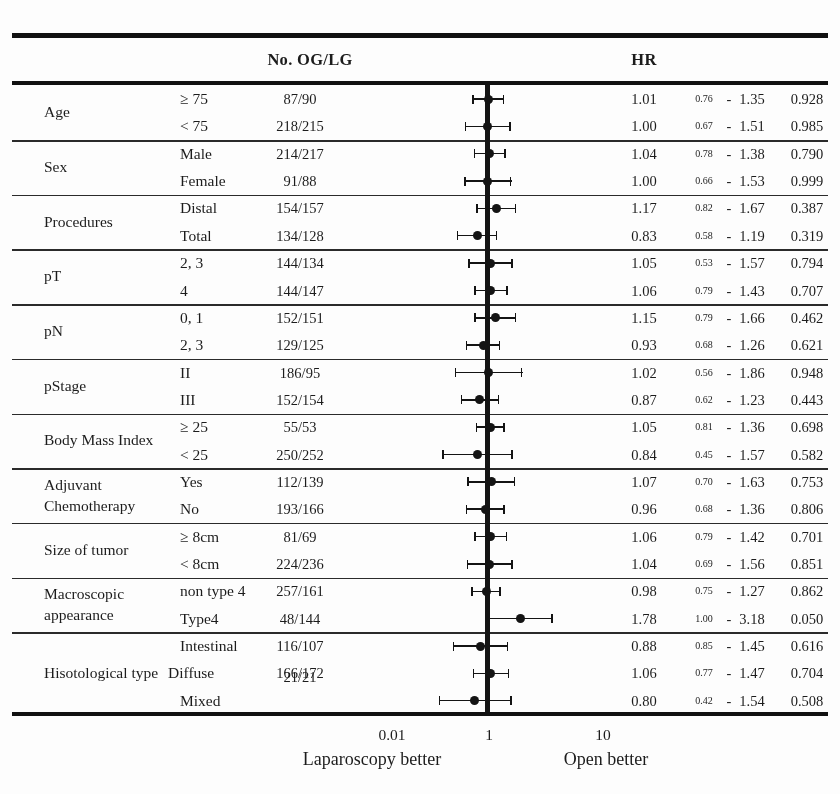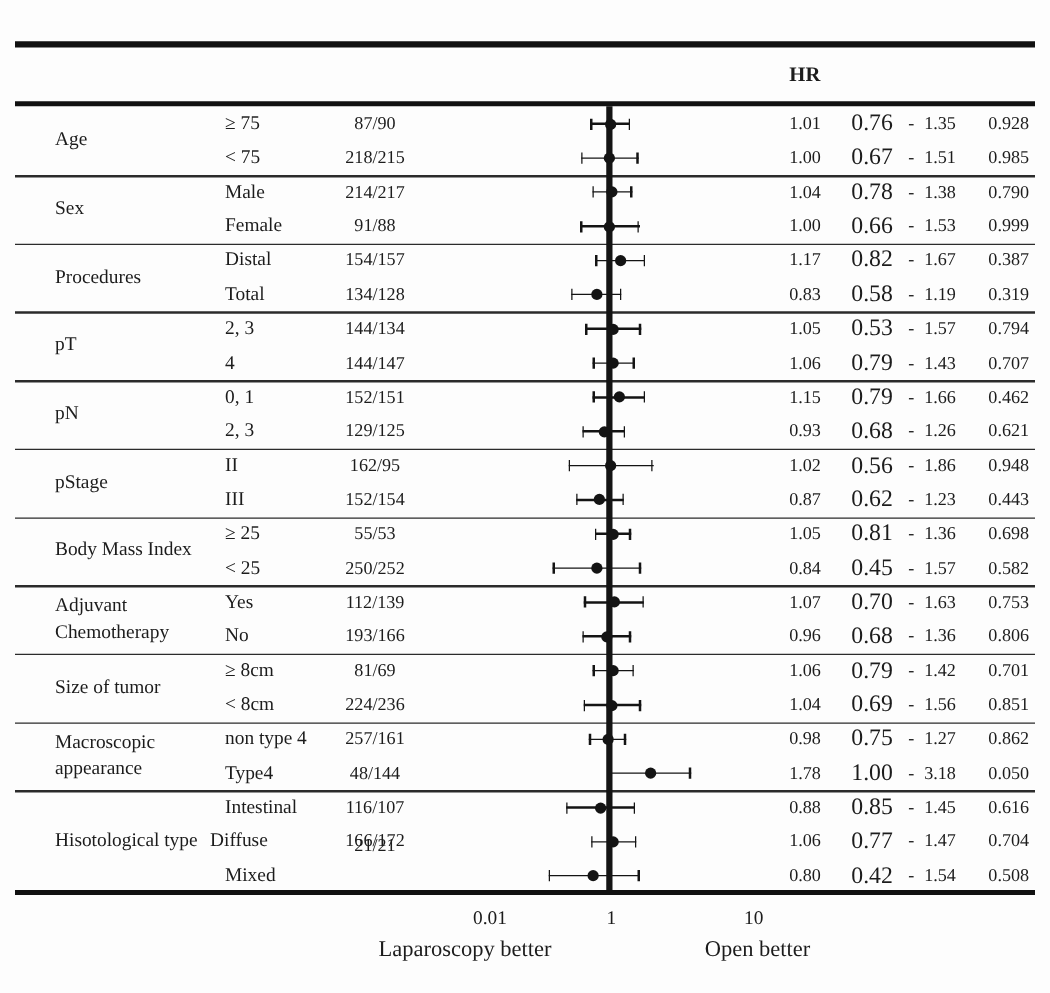--- a/index.html
+++ b/index.html
@@ -7,38 +7,39 @@
     position:relative;width:840px;height:794px;background:#fdfdfd;
     font-family:"Liberation Serif","DejaVu Serif",serif;color:#1c1c1c;overflow:hidden;
   }
   .abs{position:absolute;}
   .rule{position:absolute;left:12px;width:816px;background:#111;}
   .hcell{position:absolute;font-weight:bold;text-align:center;height:22px;line-height:22px;font-size:16.5px;letter-spacing:.3px;}
   .cell{position:absolute;height:22px;line-height:22px;font-size:15.5px;white-space:nowrap;}
   .glabel{display:flex;align-items:center;width:142px;font-size:15.5px;line-height:1.35;white-space:normal;}
   .num{width:96px;text-align:center;font-size:14.5px;}
   .hrv{width:60px;text-align:center;font-size:14.5px;}
-  .cilo{width:46px;font-size:19px;}
+  .cilo{width:46px;text-align:center;font-size:10px;}
   .cidash{width:10px;text-align:center;font-size:14.5px;}
   .cihi{width:44px;text-align:center;font-size:14.5px;}
   .pval{width:56px;text-align:center;font-size:14.5px;}
   .sep{position:absolute;left:12px;width:816px;height:1.5px;background:#2b2b2b;}
   .whisker{position:absolute;height:1.6px;background:#141414;z-index:1;}
   .cap{position:absolute;width:1.6px;height:9px;background:#141414;z-index:1;}
   .dot{position:absolute;width:9px;height:9px;border-radius:50%;background:#141414;z-index:3;}
   .axisline{position:absolute;left:485px;top:85px;width:5px;height:627px;background:#141414;z-index:2;}
   .tick{position:absolute;height:22px;line-height:22px;font-size:15.5px;text-align:center;top:724px;}
   .betterlabel{position:absolute;height:22px;line-height:22px;font-size:18px;text-align:center;top:748px;width:180px;}
 </style>
 </head>
 <body>
 
 <div class="fig">
   <div class="rule" style="top:33px;height:5px;"></div>
 
+  <div class="hcell" style="left:230px;top:49px;width:160px;">No. OG/LG</div>
   <div class="hcell" style="left:614px;top:49px;width:60px;">HR</div>
 
   <div class="rule" style="top:81px;height:4px;"></div>
 
   <div id="plot-rows">
       <div class="abs glabel" style="left:44px;top:85.3px;height:54.7px;">Age</div>
       <div class="cell" style="left:180px;top:88.0px;">≥ 75</div>
       <div class="cell num" style="left:252px;top:88.0px;">87/90</div>
       <div class="cell hrv" style="left:614px;top:88.0px;">1.01</div>
       <div class="cell cilo" style="left:681px;top:88.0px;">0.76</div>
@@ -152,21 +153,21 @@
       <div class="cell cidash" style="left:724px;top:334.1px;">-</div>
       <div class="cell cihi" style="left:730px;top:334.1px;">1.26</div>
       <div class="cell pval" style="left:779px;top:334.1px;">0.621</div>
       <div class="whisker" style="left:465.7px;top:344.3px;width:34.8px;"></div>
       <div class="cap" style="left:465.7px;top:340.6px;"></div>
       <div class="cap" style="left:498.9px;top:340.6px;"></div>
       <div class="dot" style="left:478.9px;top:340.6px;"></div>
       <div class="sep" style="top:358.8px;"></div>
       <div class="abs glabel" style="left:44px;top:358.8px;height:54.7px;">pStage</div>
       <div class="cell" style="left:180px;top:361.5px;">II</div>
-      <div class="cell num" style="left:252px;top:361.5px;">162/95</div>
+      <div class="cell num" style="left:252px;top:361.5px;">186/95</div>
       <div class="cell hrv" style="left:614px;top:361.5px;">1.02</div>
       <div class="cell cilo" style="left:681px;top:361.5px;">0.56</div>
       <div class="cell cidash" style="left:724px;top:361.5px;">-</div>
       <div class="cell cihi" style="left:730px;top:361.5px;">1.86</div>
       <div class="cell pval" style="left:779px;top:361.5px;">0.948</div>
       <div class="whisker" style="left:454.8px;top:371.7px;width:67.8px;"></div>
       <div class="cap" style="left:454.8px;top:368.0px;"></div>
       <div class="cap" style="left:520.9px;top:368.0px;"></div>
       <div class="dot" style="left:484.1px;top:368.0px;"></div>
       <div class="cell" style="left:180px;top:388.9px;">III</div>

